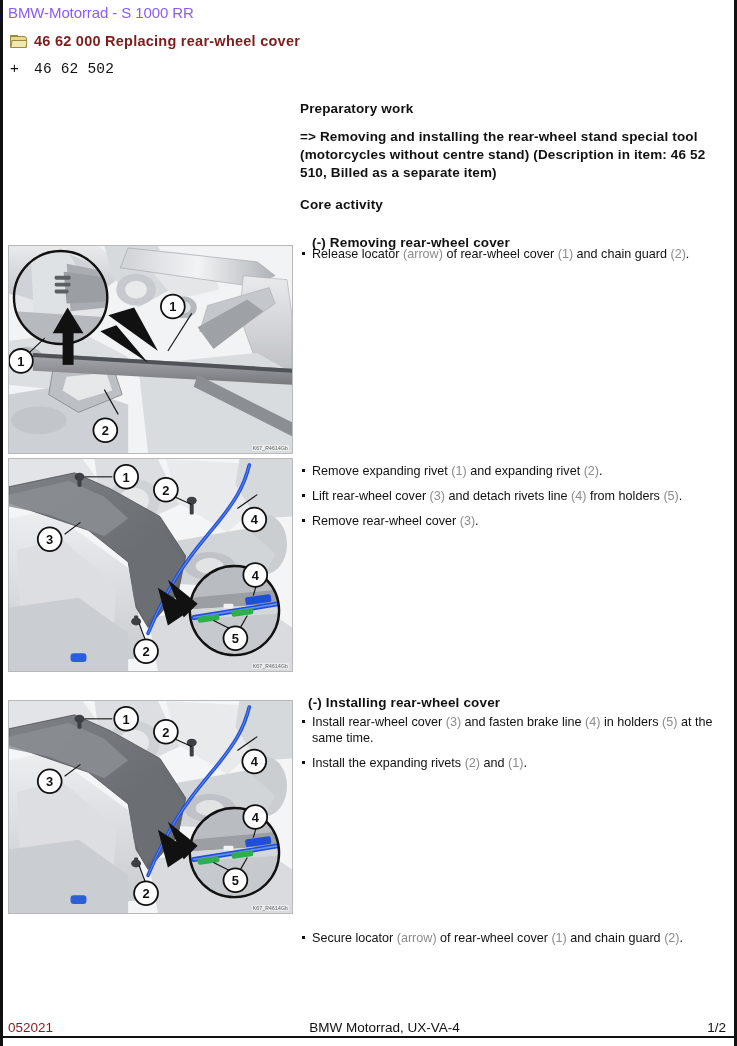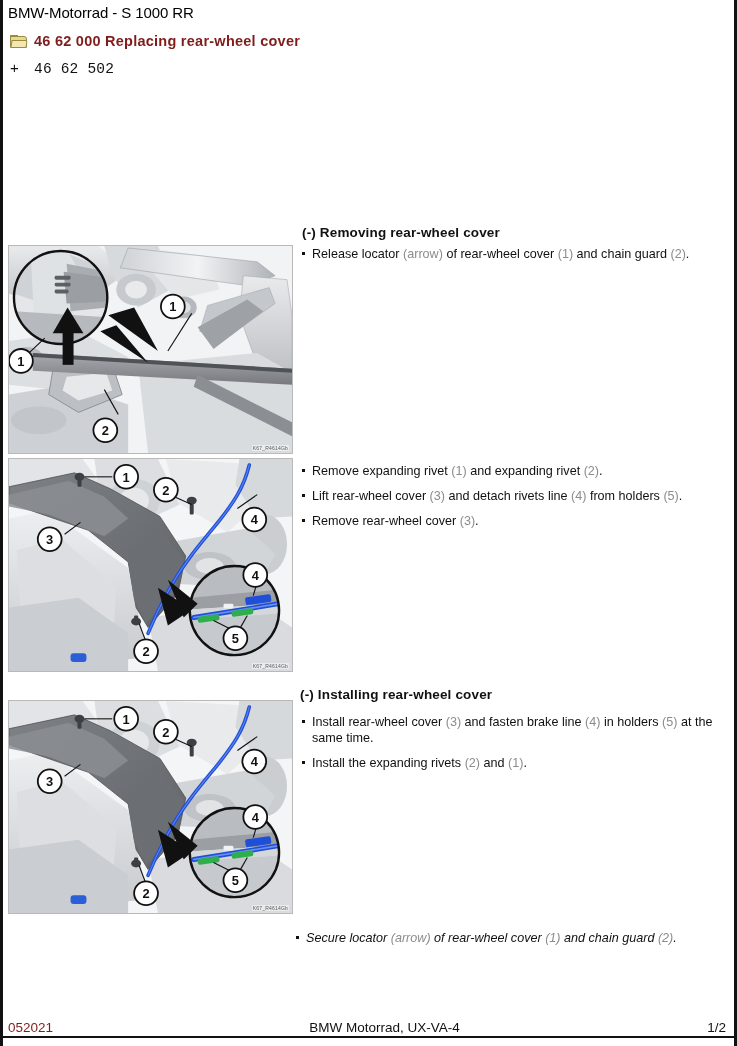--- a/index.html
+++ b/index.html
@@ -28,21 +28,21 @@
   }
   .edge.left  { left: 0; }
   .edge.right { right: 0; }
 
   
   .doc-title {
     position: absolute;
     left: 8px; top: 4px;
     font-size: 15px;
     letter-spacing: -0.1px;
-    color: #000000;
+    color: #8b5cf6;
     white-space: nowrap;
   }
   .proc-row {
     position: absolute;
     left: 10px; top: 33px;
     display: flex;
     align-items: center;
     gap: 7px;
     white-space: nowrap;
   }
@@ -139,21 +139,21 @@
     background: #111;
   }
   .ref { color: #8c8c8c; }
 
   
   .blk-rm-title { position: absolute; left: 300px; top: 222px; width: 432px; }
   .blk-1  { position: absolute; left: 300px; top: 246px; width: 432px; }
   .blk-2  { position: absolute; left: 300px; top: 463px; width: 432px; }
   .blk-in-title { position: absolute; left: 300px; top: 686px; width: 432px; }
   .blk-3  { position: absolute; left: 300px; top: 714px; width: 432px; }
-  .blk-4  { position: absolute; left: 294px; top: 930px; width: 432px; font-style: italic; }
+  .blk-4  { position: absolute; left: 300px; top: 930px; width: 432px; }
 
   
   .figure {
     position: absolute;
     left: 8px;
     width: 285px;
     border: 1px solid #b9b9b9;
     background: #f4f4f4;
     overflow: hidden;
   }
@@ -219,41 +219,46 @@
         <span class="front"></span>
     </span>
     <span class="proc-title">46 62 000 Replacing rear-wheel cover</span>
   </div>
 
   <div class="sub-row">
     <span class="plus-glyph">+</span>
     <span class="sub-code">46 62 502</span>
   </div>
 
+  <div class="text-col">
+    <p class="h-bold tight">Preparatory work</p>
+    <p class="h-bold para">=&gt; Removing and installing the rear-wheel stand special tool (motorcycles without centre stand) (Description in item: 46 52 510, Billed as a separate item)</p>
+    <p class="h-bold tight">Core activity</p>
+  </div>
 
   <div class="blk-rm-title">
-    <p class="h-bold" style="margin:2px;">(-) Removing rear-wheel cover</p>
+    <p class="h-bold" style="margin:12px;">(-) Removing rear-wheel cover</p>
   </div>
 
   <div class="blk-1">
     <ul class="bullets">
         <li><span>Release locator </span><span class="ref">(arrow)</span><span> of rear-wheel cover </span><span class="ref">(1)</span><span> and chain guard </span><span class="ref">(2)</span><span>.</span></li>
       </ul>
   </div>
 
   <div class="blk-2">
     <ul class="bullets">
         <li><span>Remove expanding rivet </span><span class="ref">(1)</span><span> and expanding rivet </span><span class="ref">(2)</span><span>.</span></li>
         <li><span>Lift rear-wheel cover </span><span class="ref">(3)</span><span> and detach rivets line </span><span class="ref">(4)</span><span> from holders </span><span class="ref">(5)</span><span>.</span></li>
         <li><span>Remove rear-wheel cover </span><span class="ref">(3)</span><span>.</span></li>
       </ul>
   </div>
 
   <div class="blk-in-title">
-    <p class="h-bold" style="margin:0;">(-) Installing rear-wheel cover</p>
+    <p class="h-bold" style="margin:8px;">(-) Installing rear-wheel cover</p>
   </div>
 
   <div class="blk-3">
     <ul class="bullets">
         <li><span>Install rear-wheel cover </span><span class="ref">(3)</span><span> and fasten brake line </span><span class="ref">(4)</span><span> in holders </span><span class="ref">(5)</span><span> at the same time.</span></li>
         <li><span>Install the expanding rivets </span><span class="ref">(2)</span><span> and </span><span class="ref">(1)</span><span>.</span></li>
       </ul>
   </div>
 
   <div class="blk-4">

